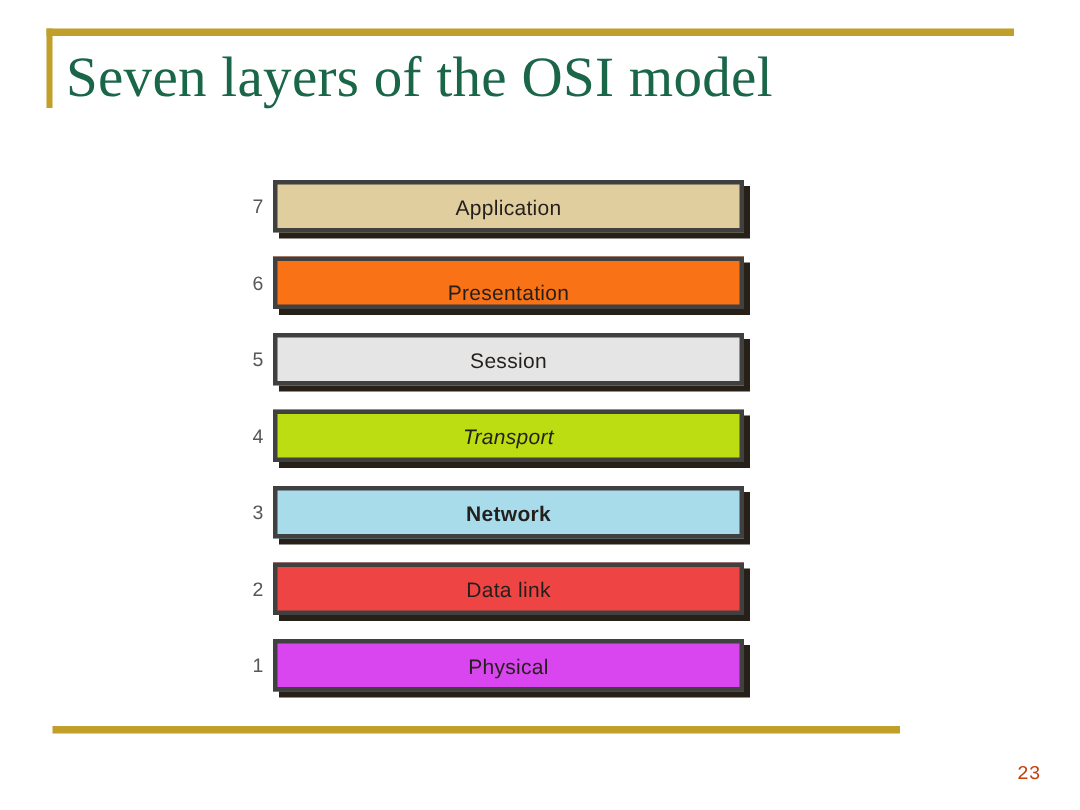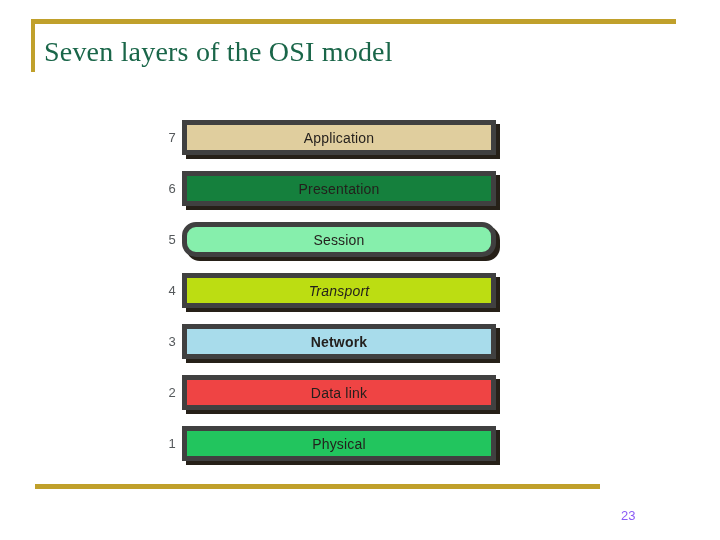--- a/index.html
+++ b/index.html
@@ -46,21 +46,21 @@
     background: #C0A02B;
   }
 
   
   #title {
     position: absolute;
     left: 44px;
     top: 29px;
     width: 620px;
     font-family: "Liberation Serif", "DejaVu Serif", serif;
-    font-size: 28px;
+    font-size: 38px;
     line-height: 46px;
     color: #1A6649;
     white-space: nowrap;
     letter-spacing: 0.2px;
   }
 
   
   #osi-diagram {
     position: absolute;
     left: 155px;
@@ -86,42 +86,42 @@
     color: #55595c;
     font-family: "Liberation Sans", sans-serif;
   }
   .layer-box {
     position: absolute;
     left: 27px;
     top: 0;
     width: 314px;
     height: 35px;
     box-sizing: border-box;
-    border: 5px solid #404040;
+    border: 3px solid #404040;
     box-shadow: 4px 4px 0 0 #262018;
     display: flex;
     align-items: center;
     justify-content: center;
   }
   .layer-label {
     font-size: 14px;
     color: #231f1c;
     font-family: "Liberation Sans", sans-serif;
     letter-spacing: 0.2px;
   }
 
   
   #page-number {
     position: absolute;
-    left: 621px;
+    left: 678px;
     top: 508px;
     width: 40px;
-    font-family: Liberation Sans, sans-serif;
+    font-family: Liberation Mono, monospace;
     font-size: 13px;
-    color: #8b5cf6;
+    color: #c2410c;
     text-align: left;
   }
 </style>
 </head>
 <body>
 
 <div id="slide">
 
   <div class="rule-top"></div>
   <div class="rule-left"></div>
@@ -130,27 +130,27 @@
 
   <div id="osi-diagram">
       <div class="layer-row" style="top: 0px;">
         <div class="layer-number">7</div>
         <div class="layer-box" style="background: rgb(224, 206, 158);">
           <span class="layer-label">Application</span>
         </div>
       </div>
       <div class="layer-row" style="top: 51px;">
         <div class="layer-number">6</div>
-        <div class="layer-box" style="background: #15803d;">
+        <div class="layer-box" style="background: #f97316; align-items: flex-end;">
           <span class="layer-label">Presentation</span>
         </div>
       </div>
       <div class="layer-row" style="top: 102px;">
         <div class="layer-number">5</div>
-        <div class="layer-box" style="background: #86efac; border-radius: 14px;">
+        <div class="layer-box" style="background: #e5e5e5;">
           <span class="layer-label">Session</span>
         </div>
       </div>
       <div class="layer-row" style="top: 153px;">
         <div class="layer-number">4</div>
         <div class="layer-box" style="background: rgb(188, 221, 18); font-style: italic;">
           <span class="layer-label">Transport</span>
         </div>
       </div>
       <div class="layer-row" style="top: 204px;">
@@ -160,21 +160,21 @@
         </div>
       </div>
       <div class="layer-row" style="top: 255px;">
         <div class="layer-number">2</div>
         <div class="layer-box" style="background: #ef4444;">
           <span class="layer-label">Data link</span>
         </div>
       </div>
       <div class="layer-row" style="top: 306px;">
         <div class="layer-number">1</div>
-        <div class="layer-box" style="background: #22c55e;">
+        <div class="layer-box" style="background: #d946ef;">
           <span class="layer-label">Physical</span>
         </div>
       </div>
     </div>
 
   <div class="rule-bottom"></div>
 
   <div id="page-number">23</div>
 
 </div>

